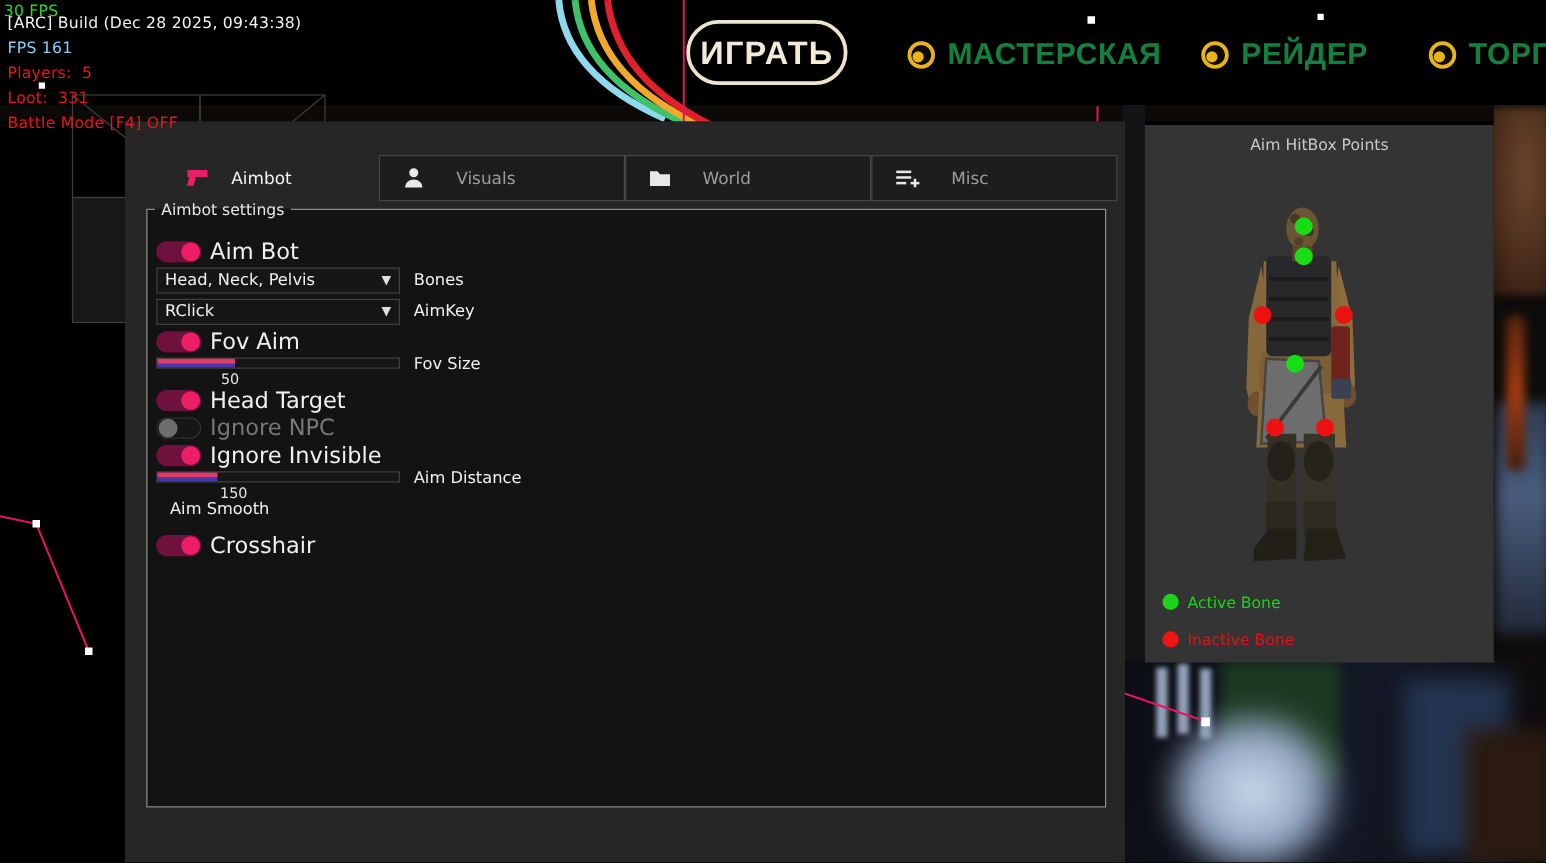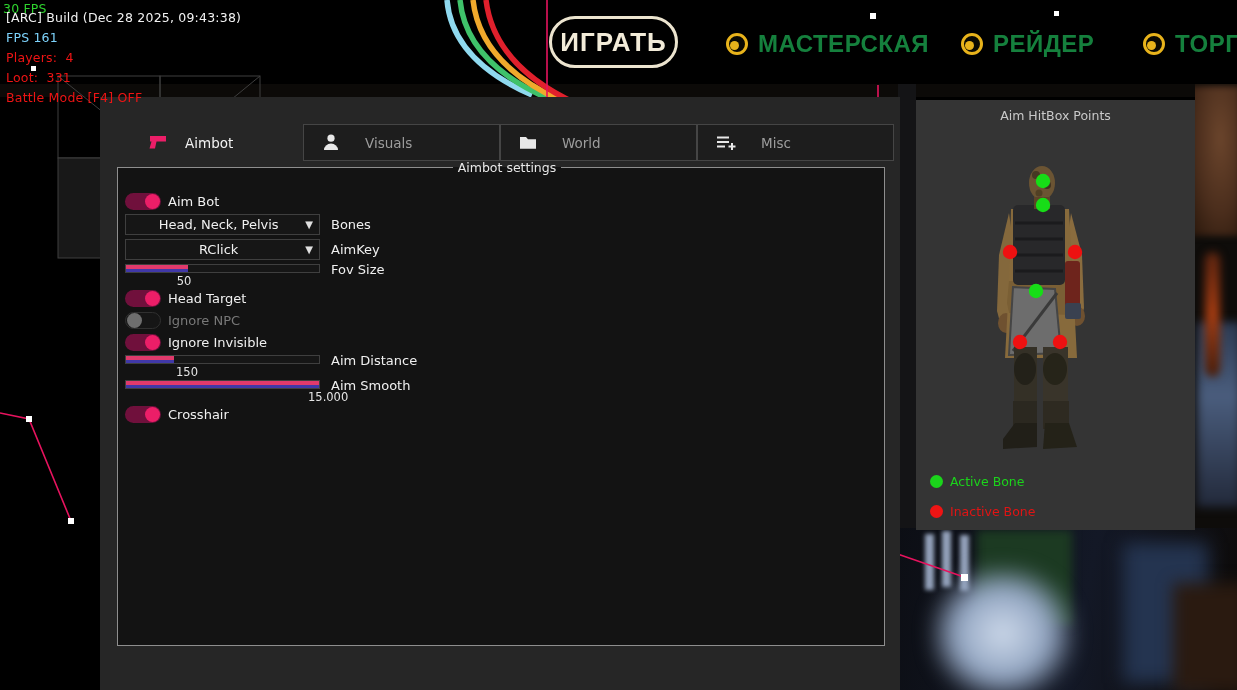--- a/index.html
+++ b/index.html
@@ -27,36 +27,36 @@
   .hud-line { position:absolute; font-size:12.5px; white-space:pre; letter-spacing:0.2px; }
 
   
   #nav { z-index:40; font-family:"Liberation Sans",sans-serif; }
   #play-btn { position:absolute; left:549px; top:16px; width:129px; height:52px; border:3px solid #ece4cf; border-radius:30px; color:#f2ebd8; font-weight:bold; font-size:26px; letter-spacing:1px; display:flex; align-items:center; justify-content:center; }
   .nav-item { position:absolute; top:30px; display:flex; align-items:center; gap:10px; font-weight:bold; font-size:24px; color:#15803d; letter-spacing:0.5px; white-space:nowrap; }
   .coin { width:22px; height:22px; border:3px solid #e8b31b; border-radius:50%; position:relative; background:#0a0902; flex:0 0 auto; }
   .coin::after { content:''; position:absolute; left:1px; bottom:2px; width:9px; height:9px; background:#e8b31b; border-radius:50%; }
 
   
-  #menu-panel { left:100px; top:97px; width:800px; height:593px; background:#262626; z-index:20;text-align:center; }
+  #menu-panel { left:100px; top:97px; width:800px; height:593px; background:#262626; z-index:20; }
   .tab { position:absolute; top:27px; height:37px; display:flex; align-items:center; font-size:13.5px; color:#9d9d9d; }
   .tab.boxed { background:#1d1d1d; border:1px solid #454545; padding-left:18px; gap:25px; cursor:pointer; }
   .tab.active { padding-left:48px; gap:17px; color:#f2f2f2; }
   .tab .ticon { display:flex; align-items:center; }
 
   #settings-box { position:absolute; left:17px; top:63px; width:768px; height:486px; background:#131313; border:1px solid #8e8e8e; }
   #settings-box legend { font-size:12.5px; color:#e8e8e8; margin-left:6px; padding:0 5px; }
   #rows { padding:17px 0 0 7px; }
   .row { display:flex; align-items:center; }
   .toggle-row { height:18px; margin-bottom:4px; }
   .toggle { width:36px; height:17px; border-radius:9px; background:#70103c; position:relative; cursor:pointer; flex:0 0 auto; }
   .toggle .knob { position:absolute; top:1px; left:20px; width:15px; height:15px; border-radius:50%; background:#ec1e68; }
   .toggle.off { background:#161616; border:1px solid #303030; }
   .toggle.off .knob { left:1px; top:0.5px; background:#6e6e6e; }
-  .t-label { margin-left:7px; font-size:13px; color:#f0f0f0; }
+  .t-label { margin-left:7px; font-size:18px; color:#f0f0f0; }
   .toggle-row.disabled .t-label { color:#787878; }
   .dd-row { height:21px; margin-bottom:4px; }
   .dropdown { width:195px; height:21px; background:#161616; border:1px solid #3f3f3f; display:flex; align-items:center; cursor:pointer; }
   .dd-text { flex:1; padding-left:6px; font-size:13px; color:#f0f0f0; white-space:nowrap; overflow:hidden; }
   .dd-arrow { font-size:10px; color:#e0e0e0; padding-right:6px; }
   .r-label { margin-left:11px; font-size:13px; color:#f0f0f0; white-space:nowrap; }
   .slider-row { align-items:flex-start; height:21px; margin-bottom:4px; }
   .slider-block { position:relative; width:195px; height:21px; flex:0 0 auto; }
   .slider-track { position:relative; width:195px; height:9px; background:#161616; border:1px solid #3f3f3f; cursor:pointer; }
   .slider-fill { position:absolute; left:0; top:0; bottom:0; background:linear-gradient(180deg,#e03a6c 0%,#e03a6c 52%,#4038a8 58%,#4038a8 100%); }
@@ -124,21 +124,21 @@
       <rect x="26" y="416" width="6" height="6"></rect>
       <rect x="68" y="518" width="6" height="6"></rect>
       <rect x="961" y="574" width="7" height="7"></rect>
     </g>
   </svg>
 
   <div id="hud" class="abs">
       <div class="hud-line" style="left: 3px; top: 1px; color: rgb(46, 212, 46);">30 FPS</div>
       <div class="hud-line" style="left: 6px; top: 10px; color: rgb(242, 242, 242);">[ARC] Build (Dec 28 2025, 09:43:38)</div>
       <div class="hud-line" style="left: 6px; top: 30px; color: #7dd3fc;">FPS 161</div>
-      <div class="hud-line" style="left: 6px; top: 50px; color: rgb(238, 20, 20);">Players:  4</div>
+      <div class="hud-line" style="left: 6px; top: 50px; color: rgb(238, 20, 20);">Players:  5</div>
       <div class="hud-line" style="left: 6px; top: 70px; color: rgb(238, 20, 20);">Loot:  331</div>
       <div class="hud-line" style="left: 6px; top: 90px; color: rgb(238, 20, 20);">Battle Mode [F4] OFF</div>
     </div>
 
   <div id="nav">
     <div id="play-btn">ИГРАТЬ</div>
     <div id="nav-items">
         <div class="nav-item" style="left: 726px;">
           <span class="coin"></span>
           <span>МАСТЕРСКАЯ</span>
@@ -212,20 +212,26 @@
             </div>
             <span class="r-label">Bones</span>
           </div>
           <div class="row dd-row">
             <div class="dropdown">
               <span class="dd-text">RClick</span>
               <span class="dd-arrow">▼</span>
             </div>
             <span class="r-label">AimKey</span>
           </div>
+          <div class="row toggle-row">
+            <div class="toggle">
+              <div class="knob"></div>
+            </div>
+            <span class="t-label">Fov Aim</span>
+          </div>
           <div class="row slider-row">
             <div class="slider-block">
               <div class="slider-track">
                 <div class="slider-fill" style="width: 32%;"></div>
               </div>
               <div class="slider-value" style="left: 51.76px;">50</div>
             </div>
             <span class="r-label">Fov Size</span>
           </div>
           <div class="row toggle-row">
@@ -249,26 +255,20 @@
           <div class="row slider-row">
             <div class="slider-block">
               <div class="slider-track">
                 <div class="slider-fill" style="width: 25%;"></div>
               </div>
               <div class="slider-value" style="left: 51px;">150</div>
             </div>
             <span class="r-label">Aim Distance</span>
           </div>
           <div class="row slider-row">
-            <div class="slider-block">
-              <div class="slider-track">
-                <div class="slider-fill" style="width: 100%;"></div>
-              </div>
-              <div class="slider-value" style="left: 183px;">15.000</div>
-            </div>
             <span class="r-label">Aim Smooth</span>
           </div>
           <div class="row toggle-row">
             <div class="toggle">
               <div class="knob"></div>
             </div>
             <span class="t-label">Crosshair</span>
           </div>
         </div>
     </fieldset>

